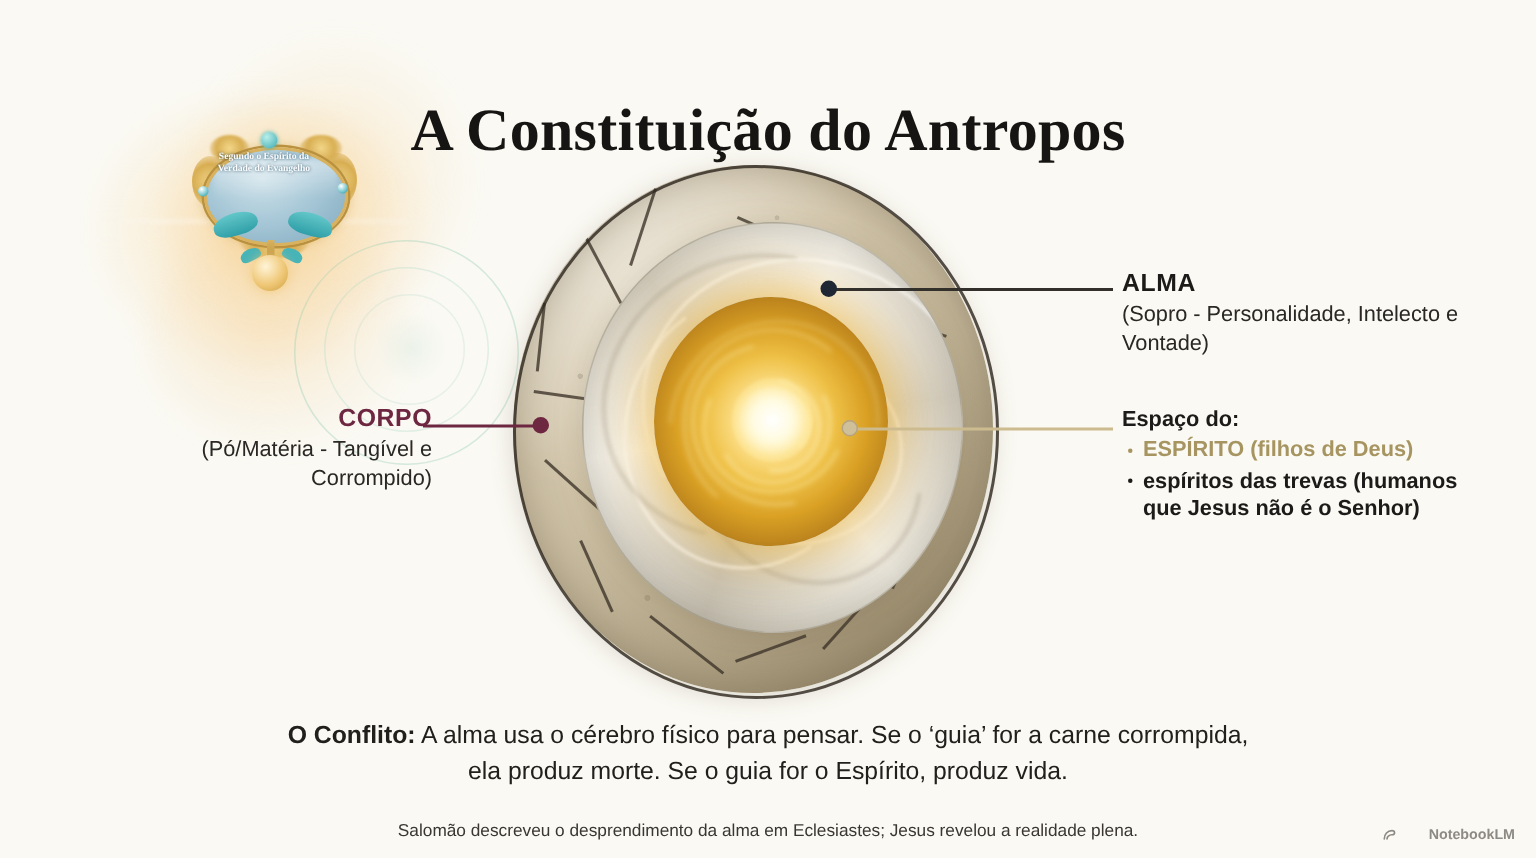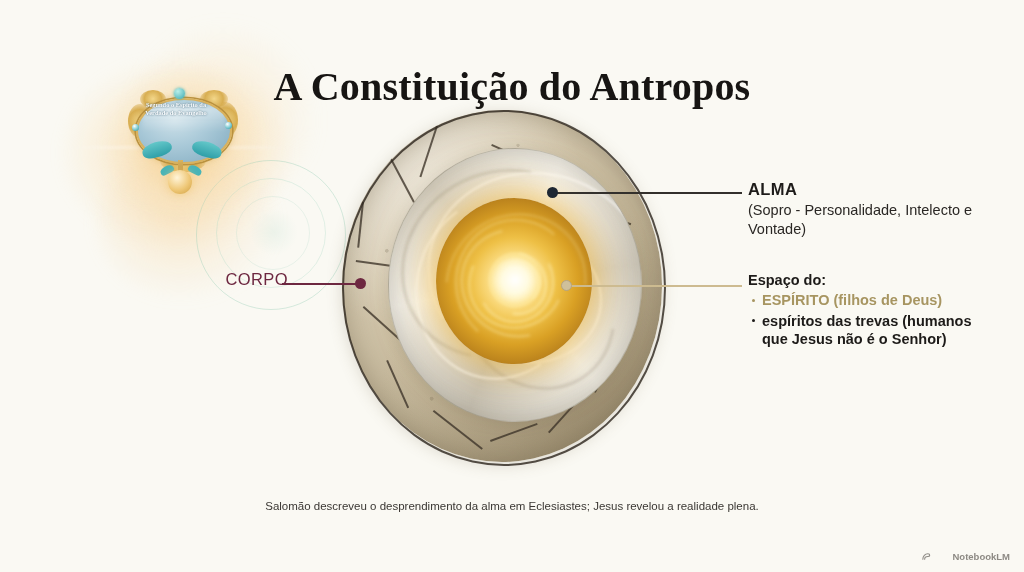--- a/index.html
+++ b/index.html
@@ -120,21 +120,21 @@
     background:radial-gradient(circle,#ffffff 0%,#fffbe2 32%,rgba(255,238,170,.5) 62%,rgba(255,230,150,0) 100%);
     filter:blur(1px);}
 
   
   .conn-line{position:absolute;height:1.6px;}
   .conn-dot{position:absolute;border-radius:50%;}
 
   
   .ann{position:absolute;}
   #ann-corpo{left:60px;top:270px;width:228px;text-align:right;}
-  #ann-corpo .head{font-size:16.5px;font-weight:400;color:#6d2740;letter-spacing:.4px;}
+  #ann-corpo .head{font-size:16.5px;font-weight:700;color:#6d2740;letter-spacing:.4px;}
   #ann-corpo .sub{font-size:14.5px;color:#2a2724;line-height:19px;margin-top:2px;}
   #ann-alma{left:748px;top:180px;width:250px;}
   #ann-alma .head{font-size:16.5px;font-weight:700;color:#1d1b19;letter-spacing:.4px;}
   #ann-alma .sub{font-size:14.5px;color:#2a2724;line-height:19px;margin-top:2px;}
   #ann-espaco{left:748px;top:272px;width:252px;}
   #ann-espaco .head{font-size:14.5px;font-weight:700;color:#1d1b19;}
   #ann-espaco ul{list-style:none;margin:3px 0 0 0;padding:0 0 0 14px;}
   #ann-espaco li{position:relative;font-size:14.5px;line-height:18.5px;margin-top:2px;font-weight:700;}
   #ann-espaco li:before{content:"";position:absolute;left:-10px;top:7.5px;width:3.4px;height:3.4px;border-radius:50%;background:currentColor;}
   #ann-espaco li.spirit{color:#a79561;}
@@ -237,36 +237,38 @@
   <div class="conn-dot" style="left:355px;top:278px;width:11px;height:11px;background:#6d2740;"></div>
 
   <div class="conn-line" style="left:556px;top:192.2px;width:186px;background:#33302c;"></div>
   <div class="conn-dot" style="left:547px;top:187px;width:11px;height:11px;background:#1e2733;"></div>
 
   <div class="conn-line" style="left:570px;top:285.2px;width:172px;background:#cdbb90;"></div>
   <div class="conn-dot" style="left:561px;top:280px;width:11px;height:11px;background:#cfc09a;border:1px solid #b5a480;box-sizing:border-box;"></div>
 
   <div class="ann" id="ann-corpo">
     <div class="head">CORPO</div>
+    <div class="sub">(Pó/Matéria - Tangível e Corrompido)</div>
   </div>
 
   <div class="ann" id="ann-alma">
     <div class="head">ALMA</div>
     <div class="sub">(Sopro - Personalidade, Intelecto e Vontade)</div>
   </div>
 
   <div class="ann" id="ann-espaco">
     <div class="head">Espaço do:</div>
     <ul>
       <li class="spirit">ESPÍRITO (filhos de Deus)</li>
       <li class="dark">espíritos das trevas (humanos que Jesus não é o Senhor)</li>
     </ul>
   </div>
 
   <div id="footer">
+    <div class="main"><b>O Conflito:</b><span> A alma usa o cérebro físico para pensar. Se o ‘guia’ for a carne corrompida, ela produz morte. Se o guia for o Espírito, produz vida.</span></div>
     <div class="note">Salomão descreveu o desprendimento da alma em Eclesiastes; Jesus revelou a realidade plena.</div>
   </div>
 
   <div id="watermark">
     <svg width="11" height="11" viewBox="0 0 24 24">
       <path d="M4 18c0-7 5-12 11-12 2 0 4 1 4 3s-2 3-4 3c-4 0-7 3-7 6" fill="none" stroke="#8d8a84" stroke-width="2.4" stroke-linecap="round"></path>
     </svg>
     <span>NotebookLM</span>
   </div>
 

